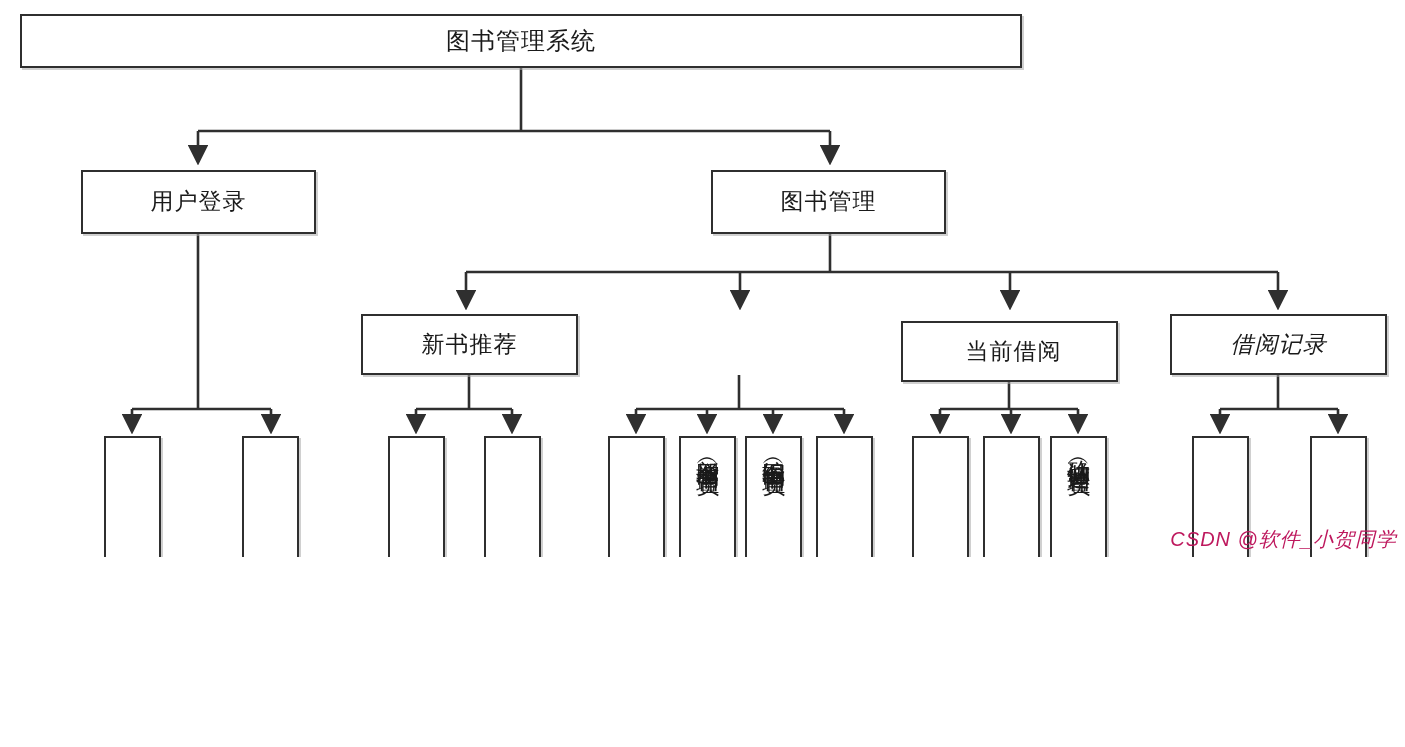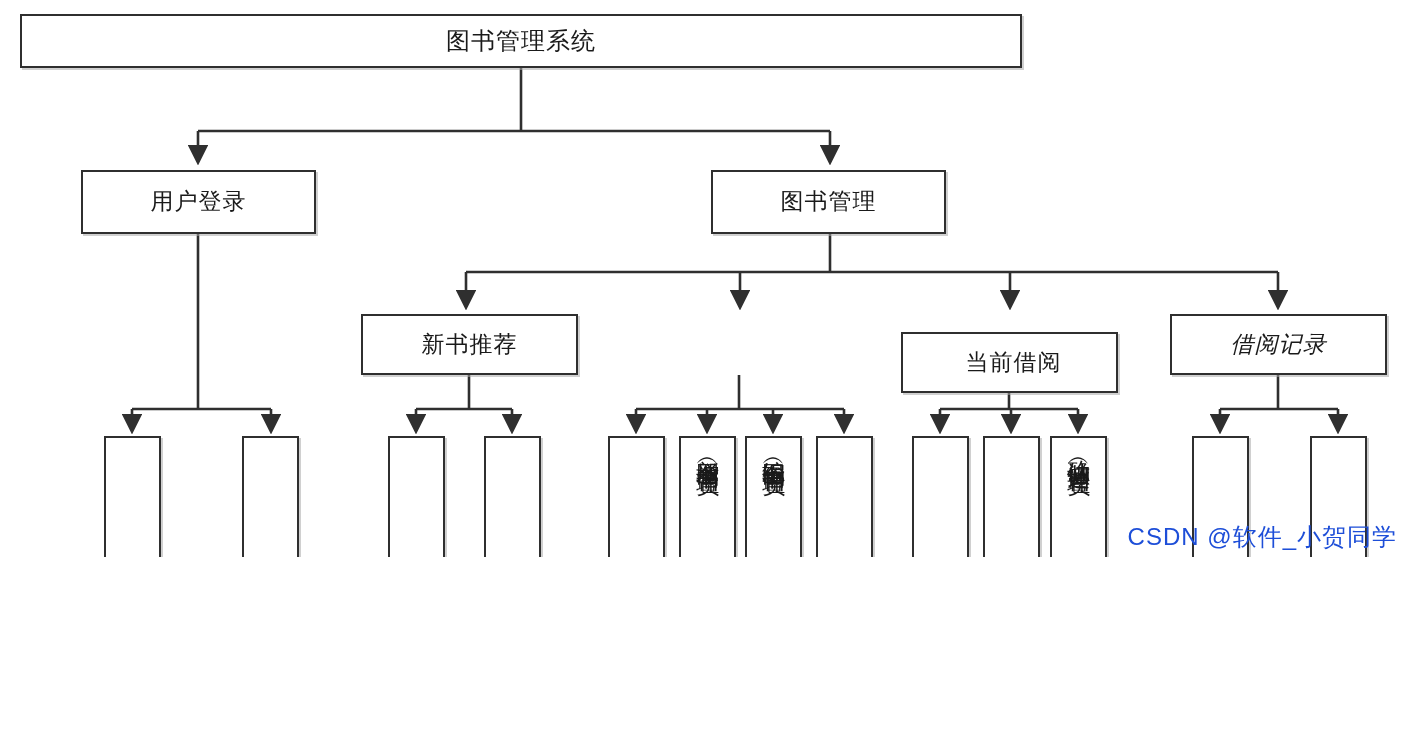--- a/index.html
+++ b/index.html
@@ -31,25 +31,26 @@
     justify-content:center;
     padding:4px 0;
   }
   .node.v.topalign{ justify-content:flex-start; }
   .node.v .vt{ writing-mode:vertical-rl; text-orientation:upright; line-height:1.02; }
 
   #watermark{
     position:absolute;
     right:8px;
     bottom:4px;
-    font-size:24px;
-    color:#1d4ed8;
+    font-size:20px;
+    color:#be185d;
     letter-spacing:1px;
     white-space:nowrap;
     pointer-events:none;
+    font-style:italic;
   }
 </style>
 </head>
 <body>
 
 <div id="stage">
 
   <svg id="wires" viewBox="0 0 1405 747" xmlns="http://www.w3.org/2000/svg">
     <defs>
       <marker id="arrow" viewBox="0 0 12 12" refX="10" refY="6" markerWidth="8" markerHeight="8" orient="auto-start-reverse">
@@ -110,21 +111,21 @@
 
   <div class="node h" style="left:711px;top:170px;width:235px;height:64px;">
     <span>图书管理</span>
   </div>
 
   <div class="node h" style="left:361px;top:314px;width:217px;height:61px;">
     <span>新书推荐</span>
   </div>
 
 
-  <div class="node h" style="left:901px;top:332px;width:217px;height:61px;padding-left:8px;">
+  <div class="node h" style="left:901px;top:321px;width:217px;height:61px;padding-left:8px;">
     <span>当前借阅</span>
   </div>
 
   <div class="node h" style="left:1170px;top:314px;width:217px;height:61px;font-style:italic;">
     <span>借阅记录</span>
   </div>
 
   <div class="node v" style="left:104px;top:436px;width:57px;height:299px;">
     <span class="vt">用户登录</span>
   </div>

